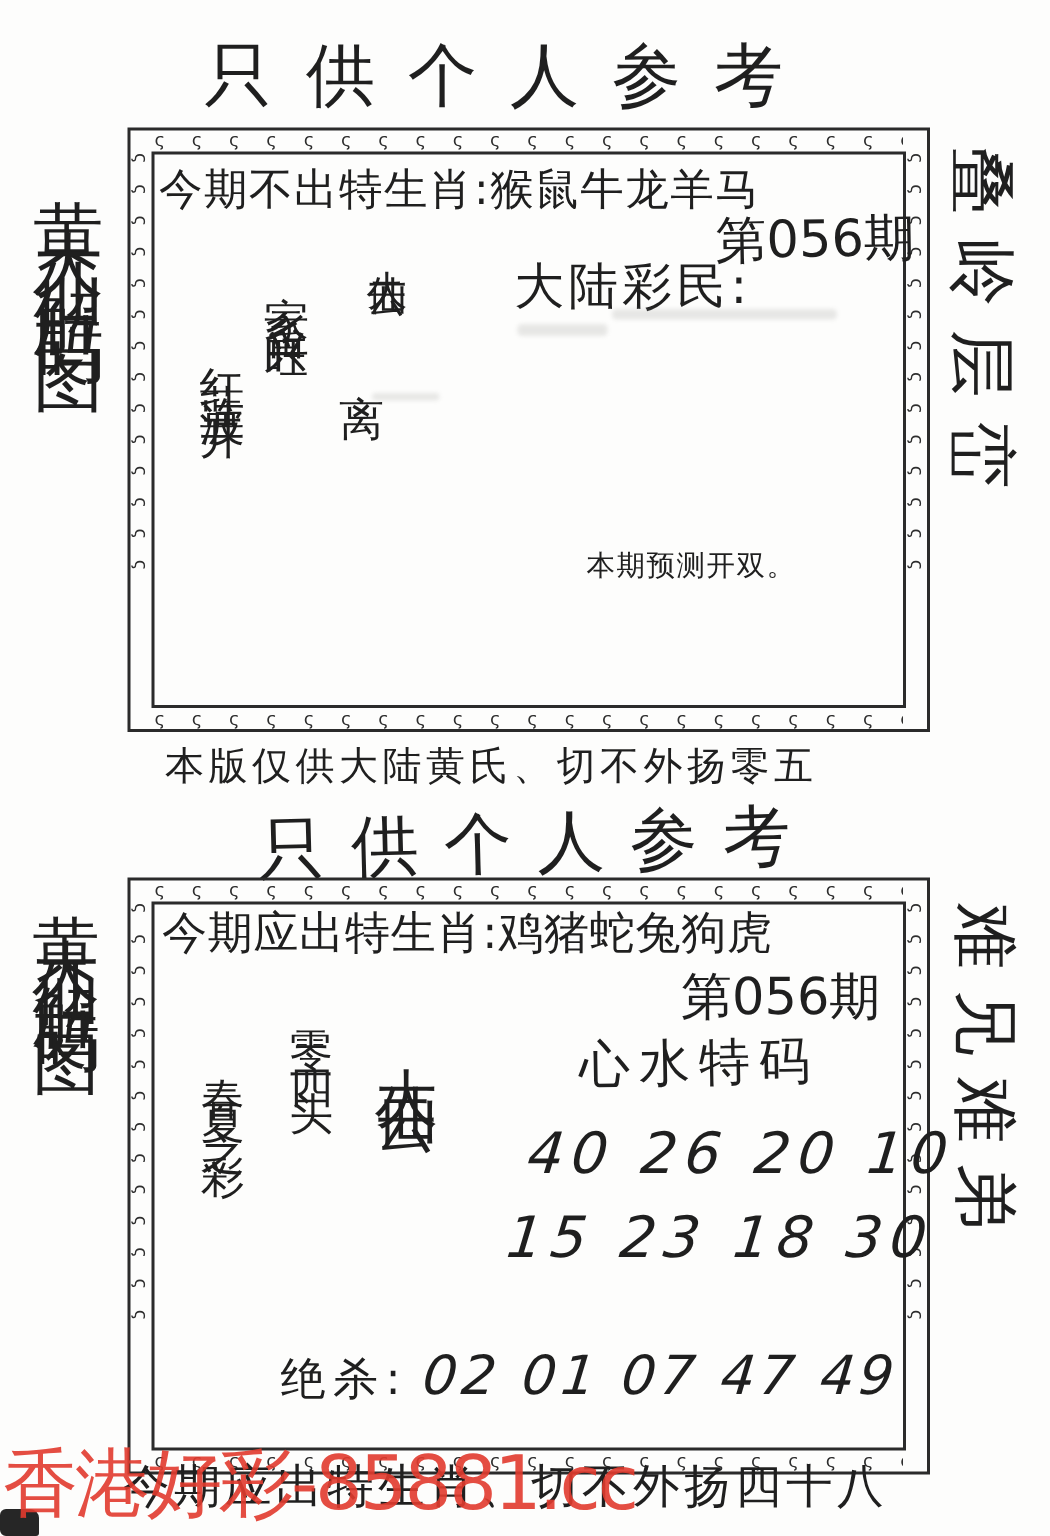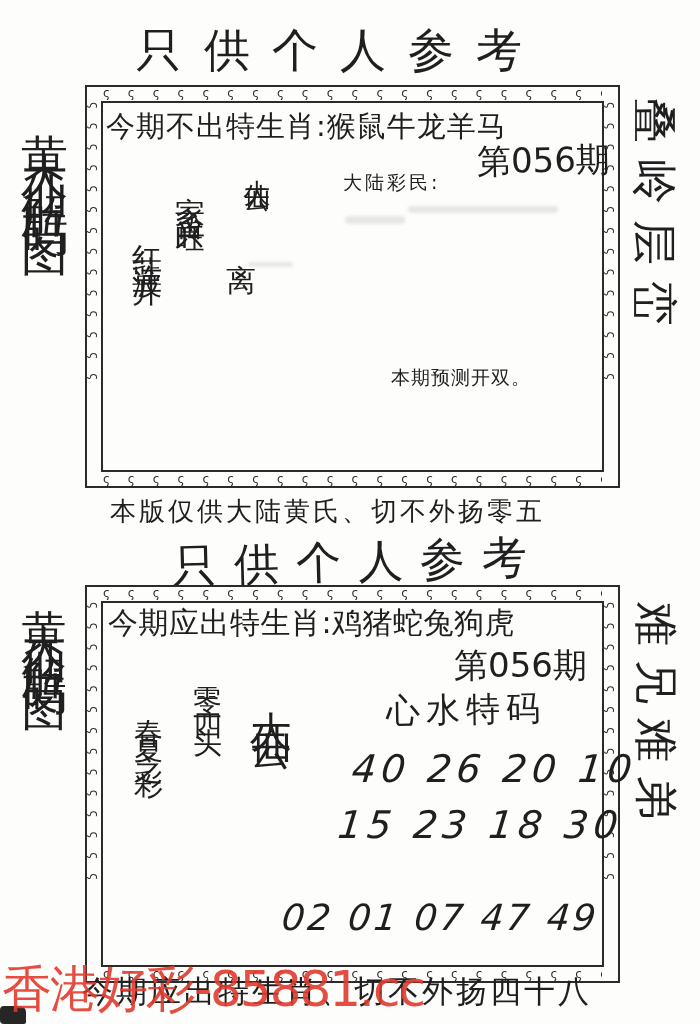--- a/index.html
+++ b/index.html
@@ -98,21 +98,21 @@
     <div class="orn h bot">ς ς ς ς ς ς ς ς ς ς ς ς ς ς ς ς ς ς ς ς ς ς ς ς ς ς</div>
     <div class="orn v lft">ς ς ς ς ς ς ς ς ς ς ς ς ς ς</div>
     <div class="orn v rgt">ς ς ς ς ς ς ς ς ς ς ς ς ς ς</div>
     <div class="inner"></div>
   </div>
 
   <div class="abs hw" style="left:106px;top:110px;font-size:29px;letter-spacing:1px;text-align:center;">今期不出特生肖:猴鼠牛龙羊马</div>
 
   <div class="abs hw" style="left:477px;top:141px;font-size:34px;transform:rotate(-1deg);">第056期</div>
 
-  <div class="abs hw" style="left:343px;top:172px;font-size:19px;letter-spacing:3px;">大陆彩民:</div>
+  <div class="abs hw" style="left:343px;top:172px;font-size:33px;letter-spacing:3px;">大陆彩民:</div>
 
   <div class="abs hw vcol" style="left:244px;top:158px;font-size:27px;letter-spacing:5px;">大仙云</div>
 
   <div class="abs hw vcol" style="left:175px;top:173px;font-size:30px;letter-spacing:10px;">家畜兴旺</div>
 
   <div class="abs hw vcol" style="left:132px;top:220px;font-size:30px;letter-spacing:12px;">红蓝波开</div>
 
   <div class="abs hw" style="left:226px;top:264px;font-size:30px;">离</div>
 
   <div class="abs hw" style="left:391px;top:367px;font-size:19px;letter-spacing:1px;">本期预测开双。</div>
@@ -146,20 +146,21 @@
   <div class="abs hw vcol" style="left:134px;top:696px;font-size:29px;letter-spacing:17px;">春夏之彩</div>
 
   <div class="abs hw vcol" style="left:250px;top:678px;font-size:42px;letter-spacing:12px;">大仙云</div>
 
   <div class="abs hw" style="left:386px;top:690px;font-size:34px;letter-spacing:6px;transform:rotate(-1deg);">心水特码</div>
 
   <div class="abs hw num" style="left:352px;top:748px;font-size:38px;">40 26 20 10</div>
 
   <div class="abs hw num" style="left:338px;top:804px;font-size:38px;">15 23 18 30</div>
 
+  <div class="abs hw" style="left:187px;top:903px;font-size:30px;letter-spacing:5px;">绝杀:</div>
 
   <div class="abs hw num" style="left:282px;top:897px;font-size:36px;letter-spacing:3px;">02 01 07 47 49</div>
 
   <div class="abs hw" style="left:82px;top:974px;font-size:31px;letter-spacing:3px;z-index:5;">今期应出特生肖、切不外扬四十八</div>
 
   <div class="abs watermark" style="left:2px;top:956px;font-size:50px;">香港好彩-85881.cc</div>
 
   <div class="abs blob" style="left:0px;top:1006px;width:26px;height:18px;"></div>
 
 </div>

